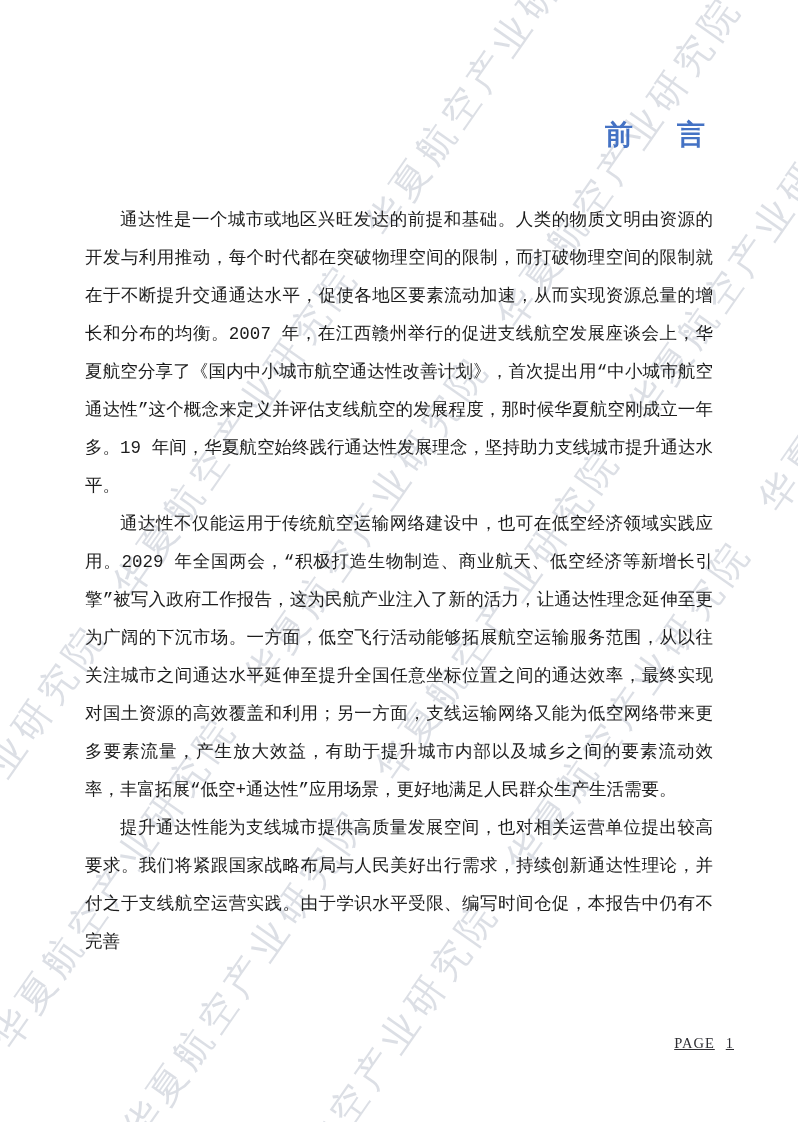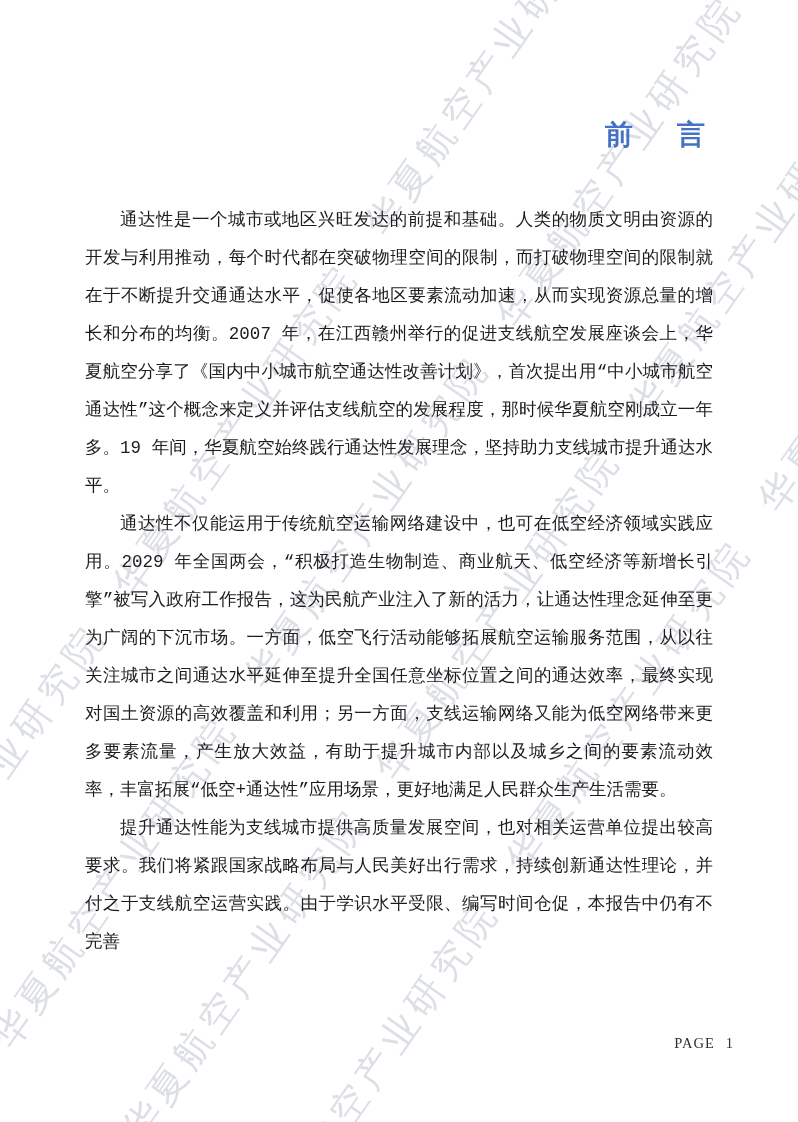--- a/index.html
+++ b/index.html
@@ -71,20 +71,21 @@
   
   .footer {
     position: absolute;
     z-index: 1;
     right: 64px;
     top: 1035px;
     font-family: "Liberation Serif", serif;
     font-size: 14.5px;
     letter-spacing: 1px;
     color: #2e2e33;
+    text-decoration: underline;
   }
   .footer .num { margin-left: 11px; }
 </style>
 </head>
 <body>
 
 <div class="page">
 
   <div class="wm-layer">
     <div class="wm-chain wm-c0">

